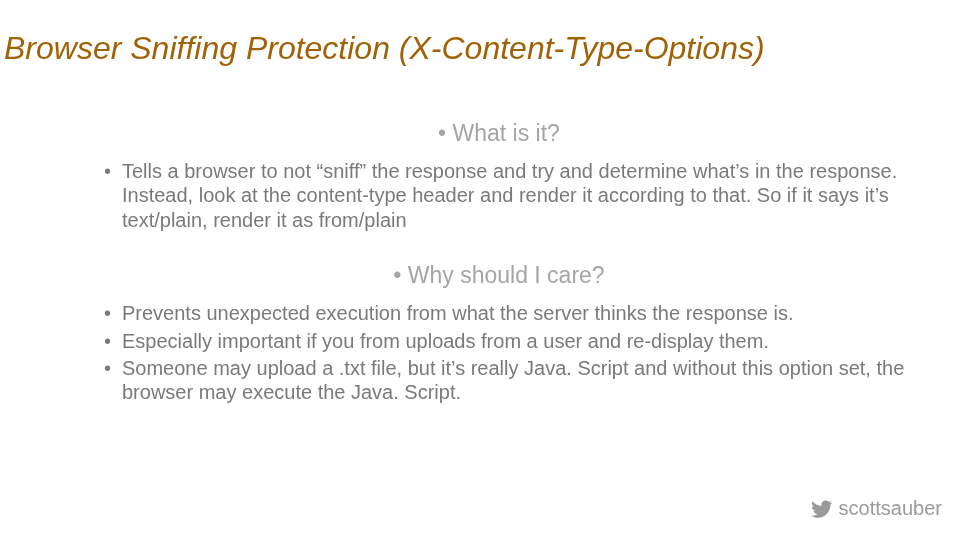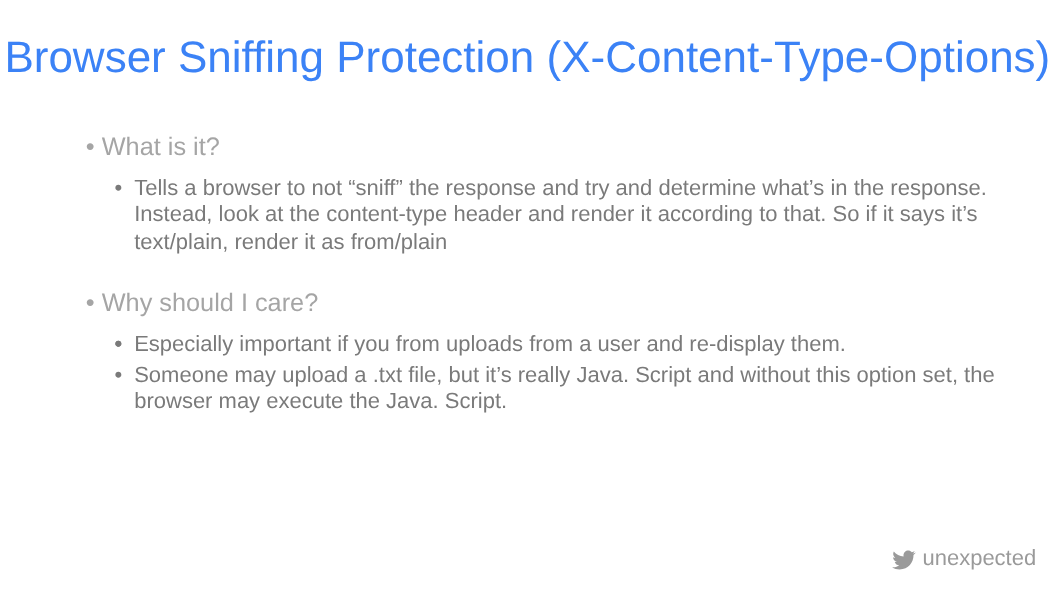--- a/index.html
+++ b/index.html
@@ -10,37 +10,39 @@
     background: #ffffff;
     font-family: "Segoe UI", "Segoe UI Light", "Helvetica Neue", Arial, sans-serif;
     color: #9a9a9a;
     overflow: hidden;
     position: relative;
   }
   .title {
     position: absolute;
     left: 4px;
     top: 30px;
-    font-size: 40px;
+    font-size: 32px;
     font-weight: 300;
     letter-spacing: 0px;
-    color: #3b82f6;
+    color: #a16207;
     white-space: nowrap;
+    font-style: italic;
   }
   .content {
     position: absolute;
     left: 78px;
     top: 120px;
     right: 40px;
   }
   .h1 {
     font-size: 23px;
     font-weight: 400;
     color: #a5a5a5;
     margin: 0 0 12px 0;
+    text-align: center;
   }
   .sublist {
     margin: 0 0 30px 26px;
   }
   .sub {
     font-size: 20px;
     line-height: 1.22;
     color: #7a7a7a;
     font-weight: 400;
     margin: 0 0 3px 0;
@@ -87,33 +89,34 @@
     </div>
   </div>
 
   <div class="h1" style="margin-top:18px;">
     <span>•</span>
     <span>Why should I care?</span>
   </div>
   <div class="sublist">
     <div class="sub">
       <span class="bullet-dot">•</span>
+      <span>Prevents unexpected execution from what the server thinks the response is.</span>
     </div>
     <div class="sub">
       <span class="bullet-dot">•</span>
       <span>Especially important if you from uploads from a user and re-display them.</span>
     </div>
     <div class="sub">
       <span class="bullet-dot">•</span>
       <span>Someone may upload a .txt file, but it’s really Java. Script and without this option set, the browser may execute the Java. Script.</span>
     </div>
   </div>
 
 </div>
 
 <div class="footer">
   <span class="twitter-icon">
     <svg viewBox="0 0 24 24" fill="#9a9a9a">
         <path d="M23 4.9c-.8.4-1.7.6-2.6.8.9-.6 1.6-1.4 2-2.5-.9.5-1.9.9-2.9 1.1C18.6 3.4 17.4 2.8 16 2.8c-2.6 0-4.7 2.1-4.7 4.7 0 .4 0 .7.1 1.1C7.5 8.4 4 6.5 1.7 3.6c-.4.7-.6 1.5-.6 2.4 0 1.6.8 3.1 2.1 3.9-.8 0-1.5-.2-2.2-.6v.1c0 2.3 1.6 4.2 3.8 4.6-.4.1-.8.2-1.3.2-.3 0-.6 0-.9-.1.6 1.9 2.4 3.3 4.5 3.3-1.6 1.3-3.7 2-6 2-.4 0-.8 0-1.1-.1 2.1 1.4 4.7 2.2 7.4 2.2 8.9 0 13.8-7.4 13.8-13.8v-.6c.9-.7 1.8-1.5 2.4-2.5z"></path>
       </svg>
   </span>
-  <span>unexpected</span>
+  <span>scottsauber</span>
 </div>
 
 </body></html>

